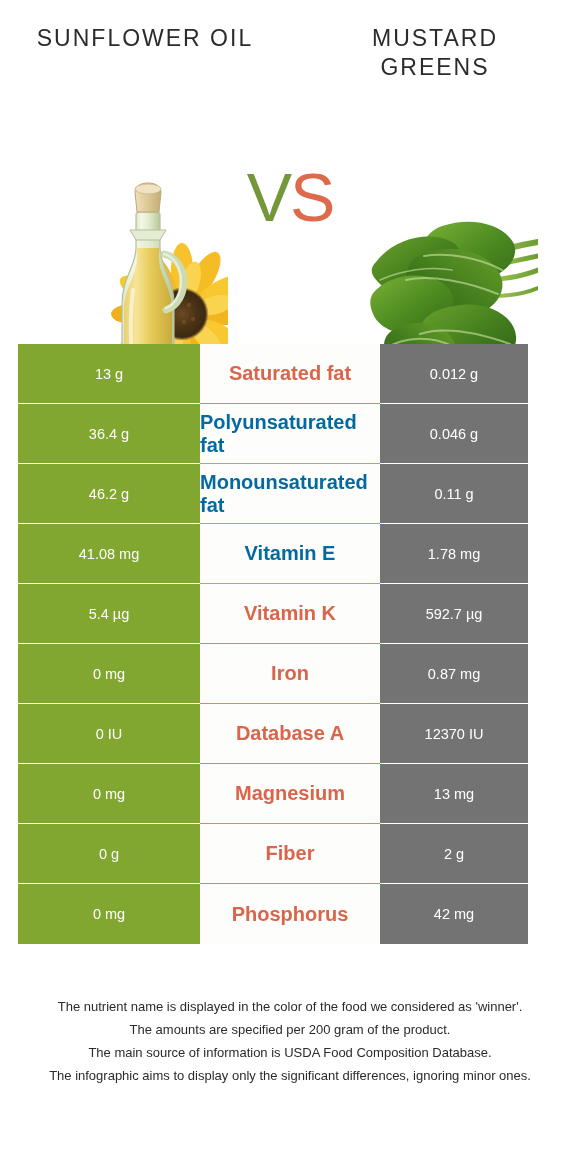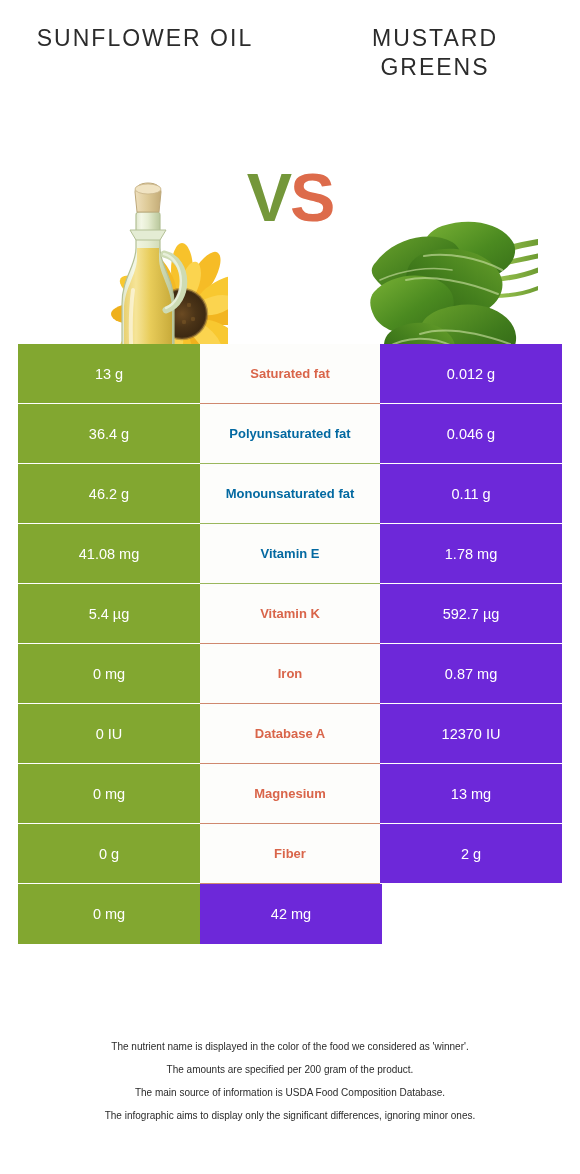--- a/index.html
+++ b/index.html
@@ -50,21 +50,21 @@
     top: 0;
     width: 580px;
     height: 230px;
     display: flex;
     align-items: center;
     justify-content: center;
     pointer-events: none;
   }
   .vs-text {
     font-size: 68px;
-    font-weight: 700;
+    font-weight: 400;
     letter-spacing: -2px;
     line-height: 68px;
   }
   .vs-v { color: #74973a; }
   .vs-s { color: #dd6b4b; }
 
   
   .oil-art {
     position: absolute;
     left: 86px;
@@ -104,26 +104,26 @@
   .cell-left {
     width: 182px;
     background: #82a730;
     color: #ffffff;
     border-bottom: 1px solid #ffffff;
   }
   .cell-mid {
     width: 180px;
     background: #fdfdfb;
     font-weight: bold;
-    font-size: 13px;
+    font-size: 20px;
     justify-content: flex-end;
   }
   .cell-right {
-    width: 182px;
-    background: #6d28d9;
+    width: 148px;
+    background: #737373;
     color: #ffffff;
     border-bottom: 1px solid #ffffff;
   }
   .row:last-child .cell-left,
   .row:last-child .cell-right {
     border-bottom: none;
   }
   .mid-inner {
     width: 100%;
     height: 60px;
@@ -144,26 +144,25 @@
     border-bottom: none;
   }
 
   
   .footer {
     position: absolute;
     left: 0;
     top: 995px;
     width: 580px;
     text-align: center;
-    font-size: 10px;
+    font-size: 13px;
     line-height: 23px;
     color: #2b2b2b;
     padding: 0 22px;
     box-sizing: border-box;
-    margin-top: 40px;
   }
   .footer div { white-space: normal; }
 </style>
 </head>
 <body>
 
 <div class="header">
   <div class="header-col">
     <div class="food-title">SUNFLOWER OIL</div>
   </div>
@@ -367,20 +366,23 @@
     </div>
     <div class="row win-orange">
       <div class="cell cell-left">0 g</div>
       <div class="cell cell-mid">
         <div class="mid-inner">Fiber</div>
       </div>
       <div class="cell cell-right">2 g</div>
     </div>
     <div class="row win-orange">
       <div class="cell cell-left">0 mg</div>
+      <div class="cell cell-mid">
+        <div class="mid-inner">Phosphorus</div>
+      </div>
       <div class="cell cell-right">42 mg</div>
     </div>
   </div>
 
 <div class="footer">
   <div>The nutrient name is displayed in the color of the food we considered as 'winner'.</div>
   <div>The amounts are specified per 200 gram of the product.</div>
   <div>The main source of information is USDA Food Composition Database.</div>
   <div>The infographic aims to display only the significant differences, ignoring minor ones.</div>
 </div>

